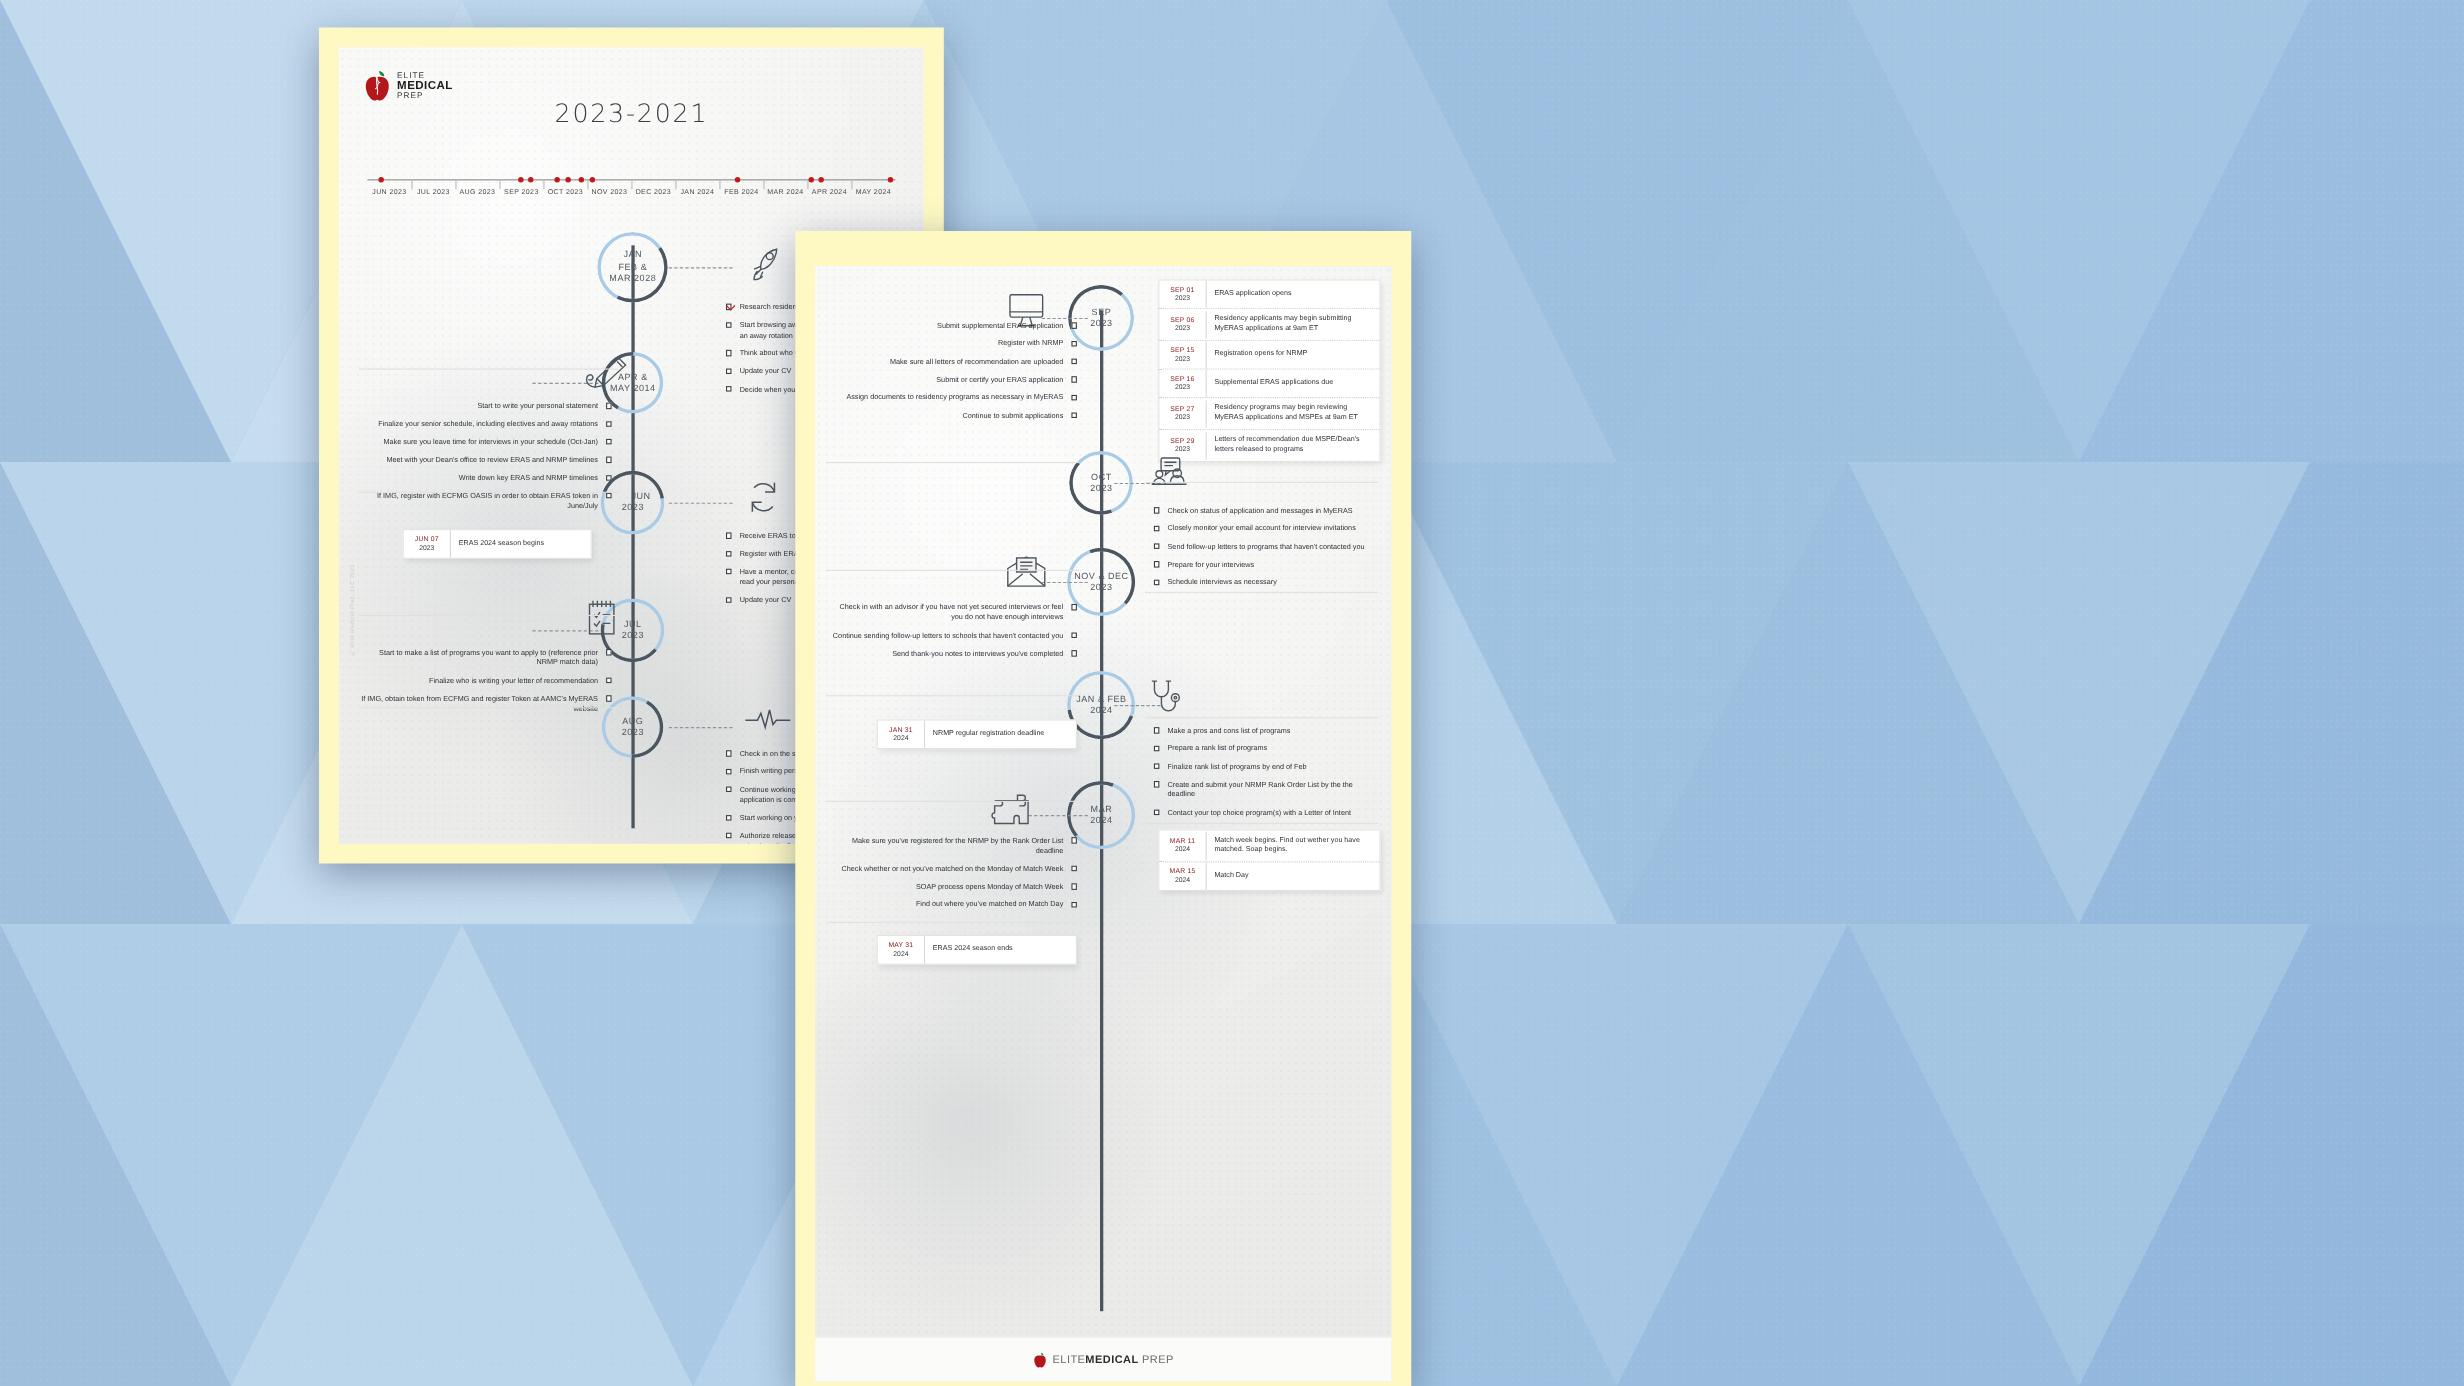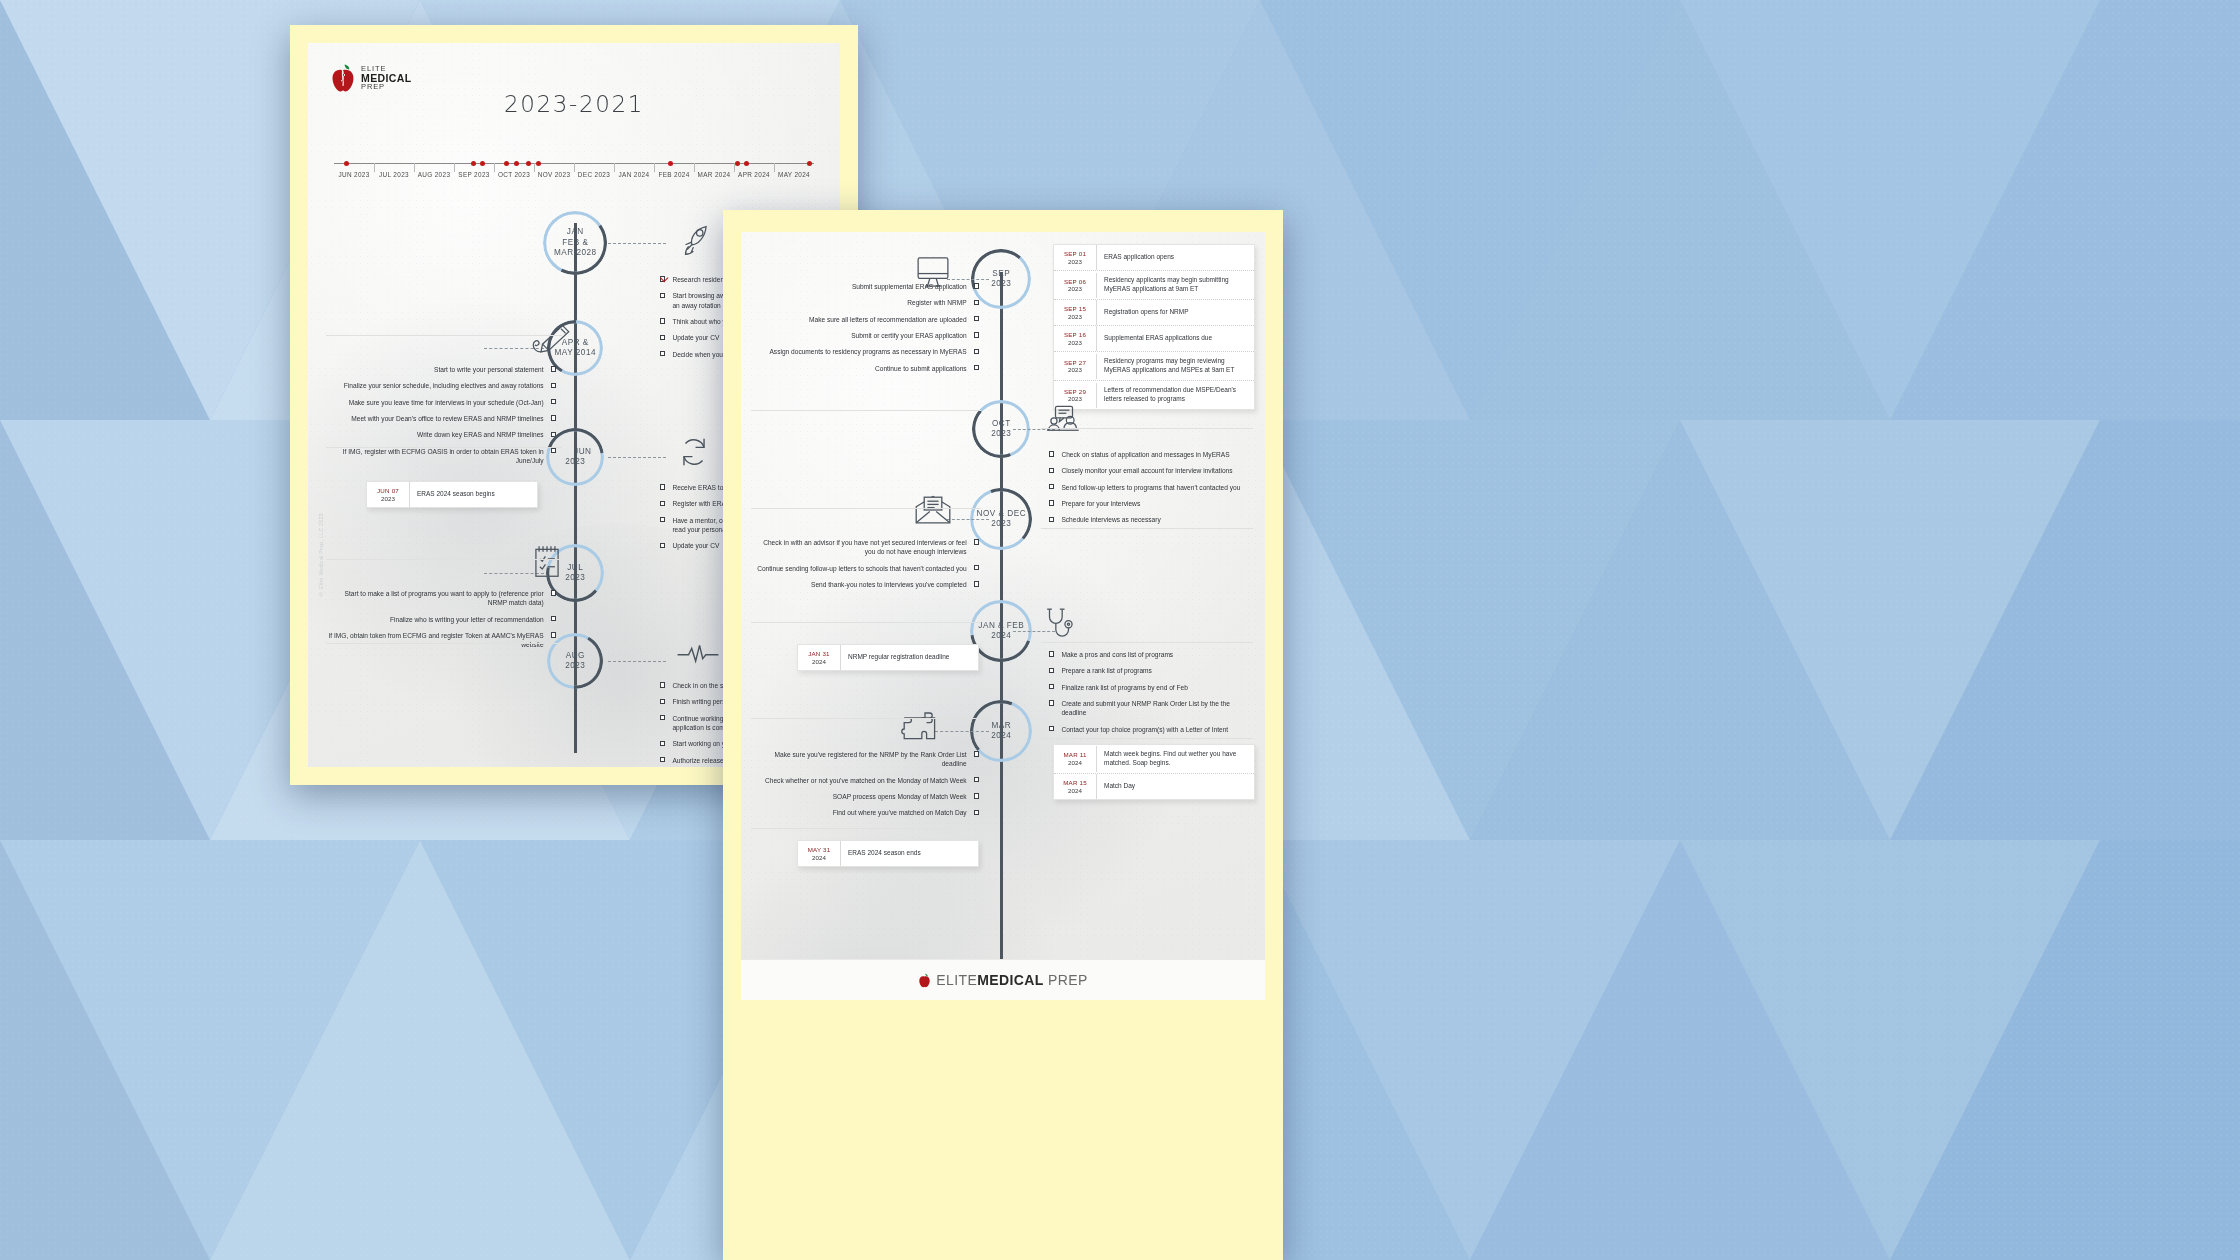--- a/index.html
+++ b/index.html
@@ -44,21 +44,21 @@
     background:radial-gradient(circle,rgba(190,195,200,.40),rgba(190,195,200,0) 70%);
     pointer-events:none;
   }
 
   
   #page1{left:290px;top:25px;width:568px;height:760px;padding:18px;}
   #page1 .page-inner{left:18px;top:18px;right:18px;bottom:18px;width:532px;height:724px;}
 
   
   #page2{left:723px;top:210px;width:560px;height:1050px;padding:18px;}
-  #page2 .page-inner{left:18px;top:22px;width:524px;height:768px;}
+  #page2 .page-inner{left:18px;top:32px;width:524px;height:1014px;}
 
   
   .logo{position:absolute;display:flex;align-items:center;gap:5px;}
   .logo-apple{width:26px;height:30px;position:relative;}
   .logo-txt{line-height:1.02;}
   .logo-txt .l1{font-size:7.5px;letter-spacing:.9px;color:#3a3a3a;}
   .logo-txt .l2{font-size:10.5px;font-weight:bold;letter-spacing:.4px;color:#1d1d1d;}
   .logo-txt .l3{font-size:7.5px;letter-spacing:.9px;color:#3a3a3a;}
 
   .title-wrap{position:absolute;left:0;right:0;text-align:center;}
@@ -131,21 +131,21 @@
   .icon{position:absolute;}
   .icon svg{display:block;}
 
   
   .footer{
     position:absolute;left:0;right:0;bottom:0;height:40px;background:#fbfbfa;
     display:flex;align-items:center;justify-content:center;gap:5px;
     border-top:1px solid #eceae8;
   }
   .footer .f-apple{width:13px;height:15px;position:relative;}
-  .footer .f-txt{font-size:14px;letter-spacing:.4px;color:#2b2b2b;}
+  .footer .f-txt{font-size:10px;letter-spacing:.4px;color:#2b2b2b;}
   .footer .f-txt b{font-weight:bold;}
   .footer .f-txt .lt{color:#6a6a6a;}
 
   .watermark{
     position:absolute;font-size:5px;color:#c9cdd1;letter-spacing:.4px;
     writing-mode:vertical-rl;transform:rotate(180deg);white-space:nowrap;
   }
 </style>
 </head>
 <body>

